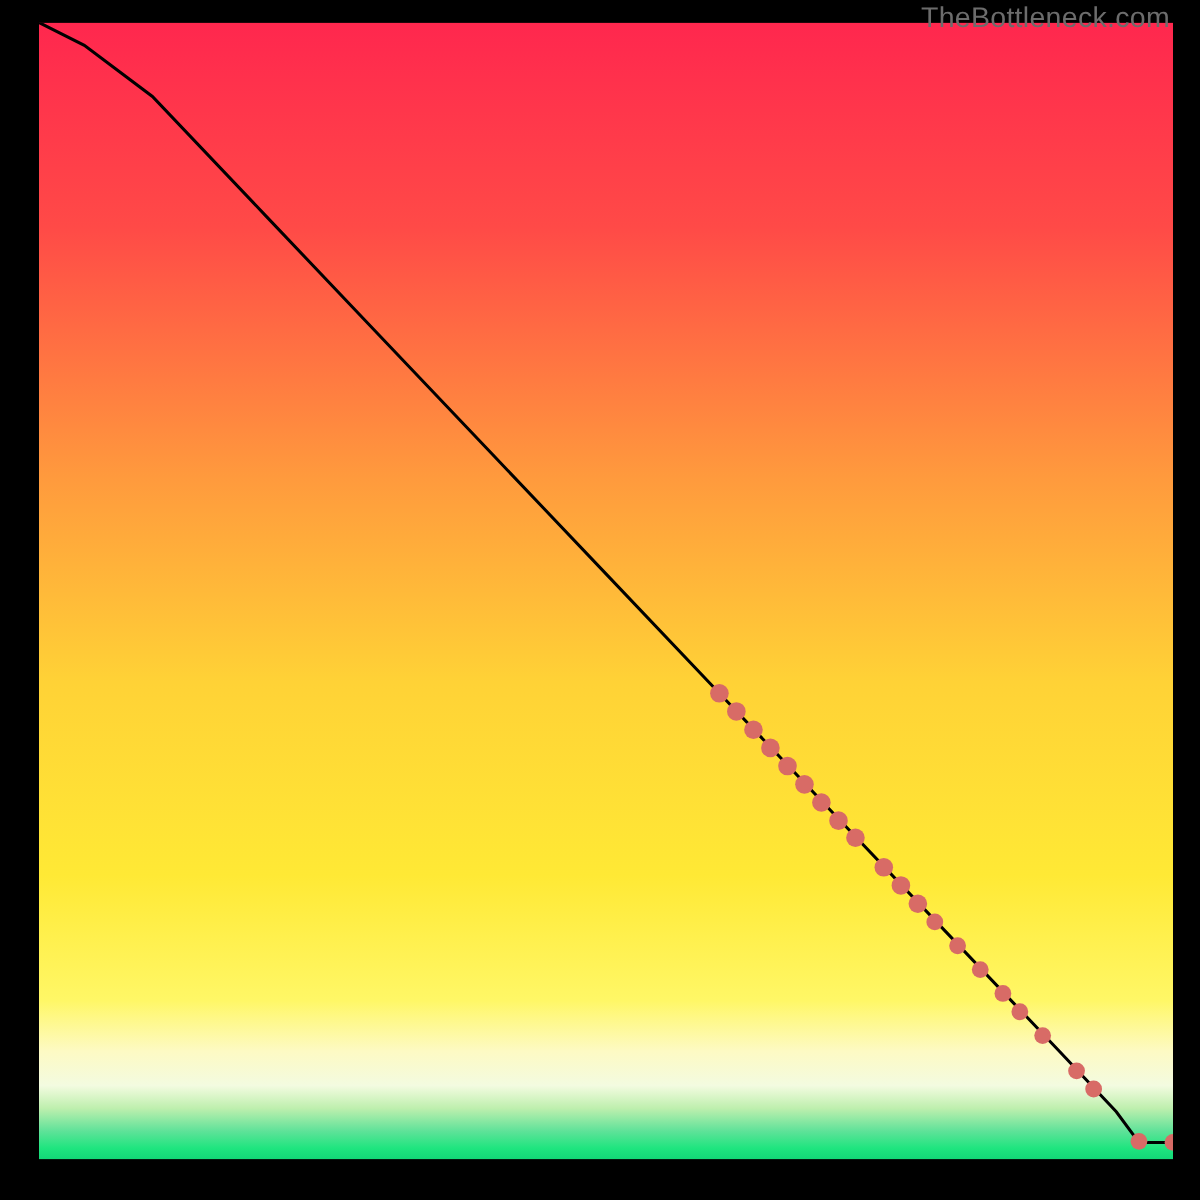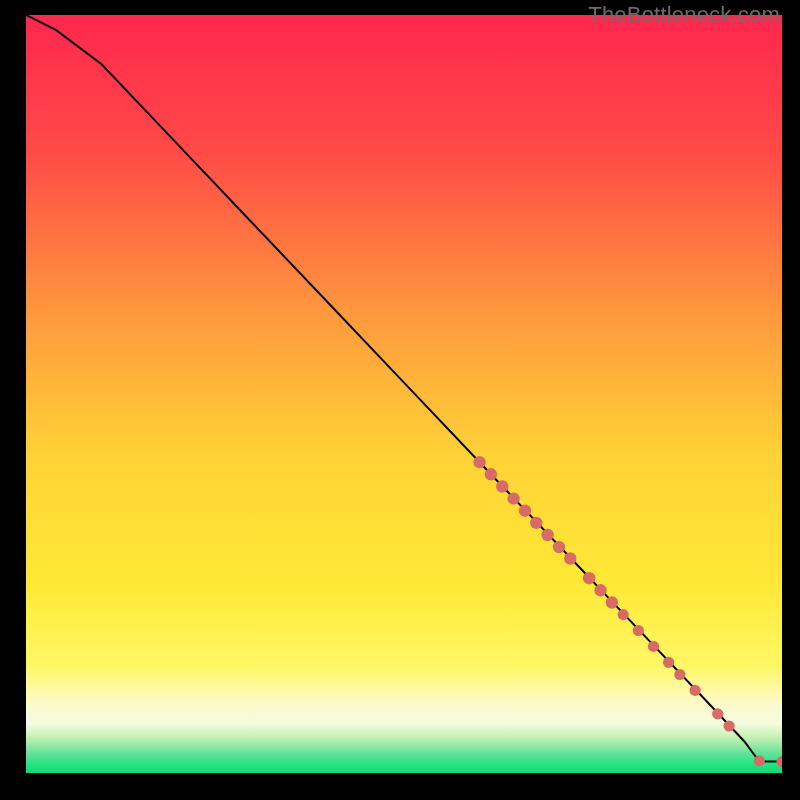--- a/index.html
+++ b/index.html
@@ -29,21 +29,21 @@
     inset: 0;
   }
   .curve {
     position: absolute;
     inset: 0;
   }
   .watermark {
     position: absolute;
     top: 2px;
     right: 20px;
-    font-size: 22px;
+    font-size: 19px;
     letter-spacing: 0.2px;
     font-weight: 500;
     color: #6c6c6c;
     pointer-events: none;
   }
 </style>
 </head>
 <body>
 
 <div class="stage">

